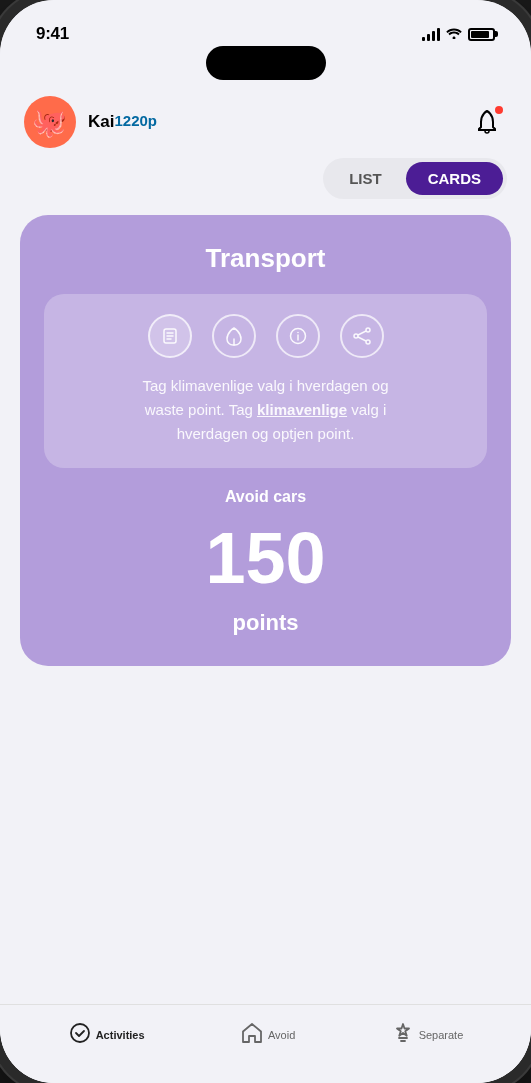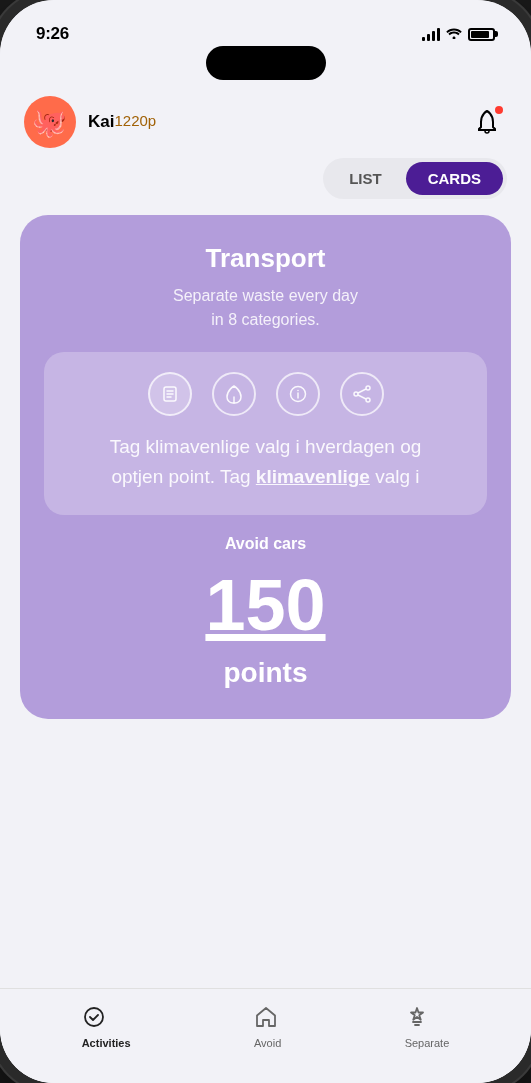--- a/index.html
+++ b/index.html
@@ -176,22 +176,22 @@
 
     .user-name {
       font-size: 17px;
       font-weight: 600;
       color: #000;
       line-height: 1.2;
     }
 
     .user-points {
       font-size: 15px;
-      color: #a16207;
-      font-weight: 400;
+      color: #0369a1;
+      font-weight: 700;
     }
 
     .notification-btn {
       width: 40px;
       height: 40px;
       display: flex;
       align-items: center;
       justify-content: center;
       position: relative;
       cursor: pointer;
@@ -305,21 +305,21 @@
       font-size: 18px;
       color: rgba(255,255,255,0.9);
       cursor: pointer;
     }
 
     .icon-circle.active {
       background: rgba(255,255,255,0.2);
     }
 
     .inner-text {
-      font-size: 19px;
+      font-size: 15px;
       color: rgba(255,255,255,0.9);
       text-align: center;
       line-height: 1.6;
     }
 
     .inner-text u {
       font-weight: 600;
       margin-top: 16px;
     }
 
@@ -336,42 +336,42 @@
       font-size: 16px;
       font-weight: 700;
       color: #fff;
     }
 
     .points-value {
       font-size: 72px;
       font-weight: 900;
       color: #fff;
       line-height: 1;
-      text-decoration: underline;
     }
 
     .points-label {
-      font-size: 28px;
+      font-size: 22px;
       font-weight: 700;
       color: #fff;
     }
 
     
     .bottom-nav {
       display: flex;
       justify-content: space-around;
       align-items: center;
       padding: 12px 20px 30px;
       background: #f2f2f7;
       border-top: 1px solid #e0e0e0;
     }
 
     .nav-item {
       display: flex;
-      flex-direction: column;
+      flex-direction: row;
+      align-items: center;
       gap: 4px;
       cursor: pointer;
       padding: 4px 20px;
     }
 
     .nav-label {
       font-size: 11px;
       color: #666;
       font-weight: 500;
     }
@@ -381,21 +381,21 @@
       font-weight: 600;
     }
   </style>
 </head>
 <body>
 
 <div class="phone">
   <div class="screen">
 
     <div class="status-bar">
-      <span class="status-time">9:26</span>
+      <span class="status-time">9:41</span>
       <div class="status-icons">
         <div class="signal-bars">
           <div class="signal-bar" style="height:4px"></div>
           <div class="signal-bar" style="height:7px"></div>
           <div class="signal-bar" style="height:10px"></div>
           <div class="signal-bar" style="height:13px"></div>
         </div>
         <span class="wifi-icon">
           <svg width="16" height="13" viewBox="0 0 16 13" fill="none">
             <path d="M8 10.5C8.83 10.5 9.5 11.17 9.5 12S8.83 13.5 8 13.5 6.5 12.83 6.5 12 7.17 10.5 8 10.5z" fill="#000"></path>
@@ -433,22 +433,20 @@
     <div class="toggle-container">
       <div class="toggle-group">
         <button class="toggle-btn inactive">LIST</button>
         <button class="toggle-btn active">CARDS</button>
       </div>
     </div>
 
     <div class="main-content">
       <div class="transport-card">
         <span class="card-title">Transport</span>
-        <span class="card-subtitle" style="white-space:pre-line">Separate waste every day
-in 8 categories.</span>
 
         <div class="inner-card">
           <div class="icon-row">
             <div class="icon-circle active">
               <svg width="20" height="20" viewBox="0 0 20 20" fill="none">
                 <rect x="4" y="3" width="12" height="14" rx="2" stroke="rgba(255,255,255,0.9)" stroke-width="1.5"></rect>
                 <line x1="7" y1="7" x2="13" y2="7" stroke="rgba(255,255,255,0.9)" stroke-width="1.5" stroke-linecap="round"></line>
                 <line x1="7" y1="10" x2="13" y2="10" stroke="rgba(255,255,255,0.9)" stroke-width="1.5" stroke-linecap="round"></line>
                 <line x1="7" y1="13" x2="11" y2="13" stroke="rgba(255,255,255,0.9)" stroke-width="1.5" stroke-linecap="round"></line>
               </svg>
@@ -472,21 +470,22 @@
                 <circle cx="16" cy="15" r="2" stroke="rgba(255,255,255,0.9)" stroke-width="1.5"></circle>
                 <circle cx="4" cy="9" r="2" stroke="rgba(255,255,255,0.9)" stroke-width="1.5"></circle>
                 <line x1="6" y1="8" x2="14" y2="4" stroke="rgba(255,255,255,0.9)" stroke-width="1.5"></line>
                 <line x1="6" y1="10" x2="14" y2="14" stroke="rgba(255,255,255,0.9)" stroke-width="1.5"></line>
               </svg>
             </div>
           </div>
 
           <div class="inner-text">
             <span>Tag klimavenlige valg i hverdagen og</span><br>
-            <span>optjen point. Tag </span><u>klimavenlige</u><span> valg i</span><br>
+            <span>waste point. Tag </span><u>klimavenlige</u><span> valg i</span><br>
+            <span>hverdagen og optjen point.</span>
           </div>
         </div>
 
         <div class="points-section">
           <span class="avoid-label">Avoid cars</span>
           <span class="points-value">150</span>
           <span class="points-label">points</span>
         </div>
       </div>
     </div>

